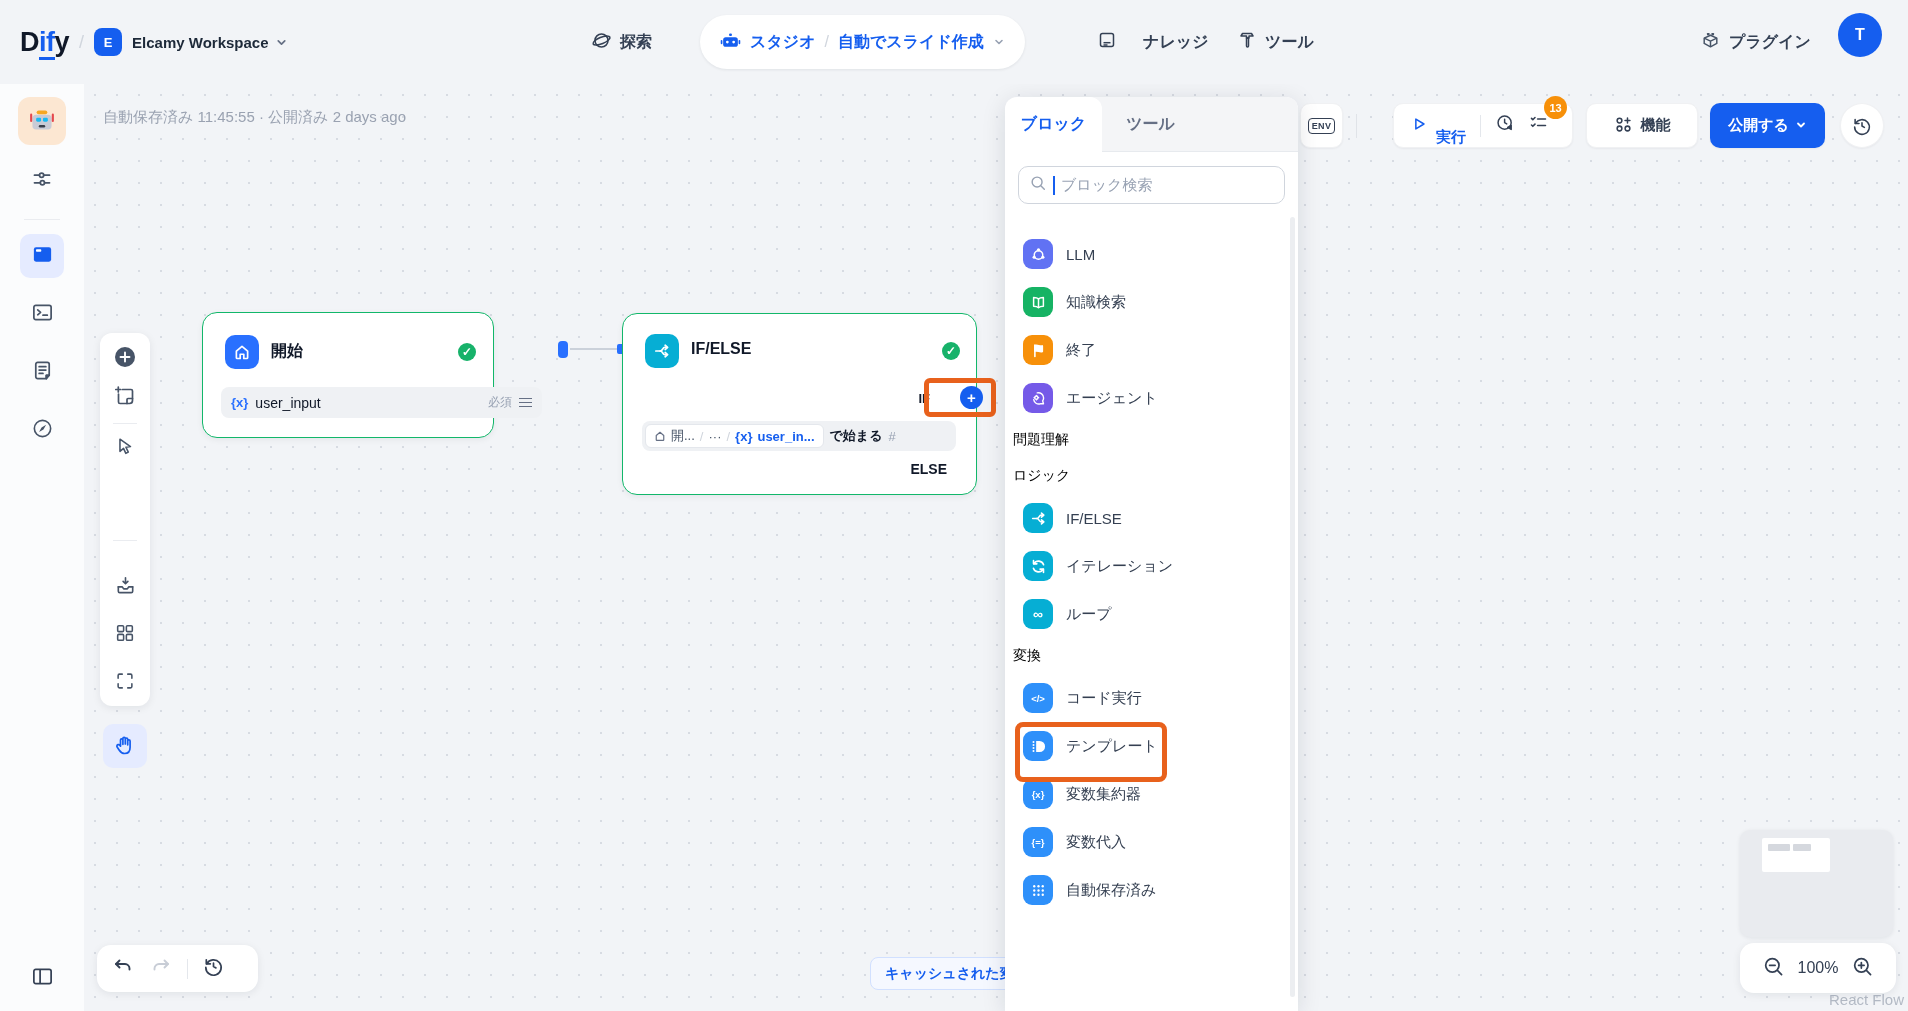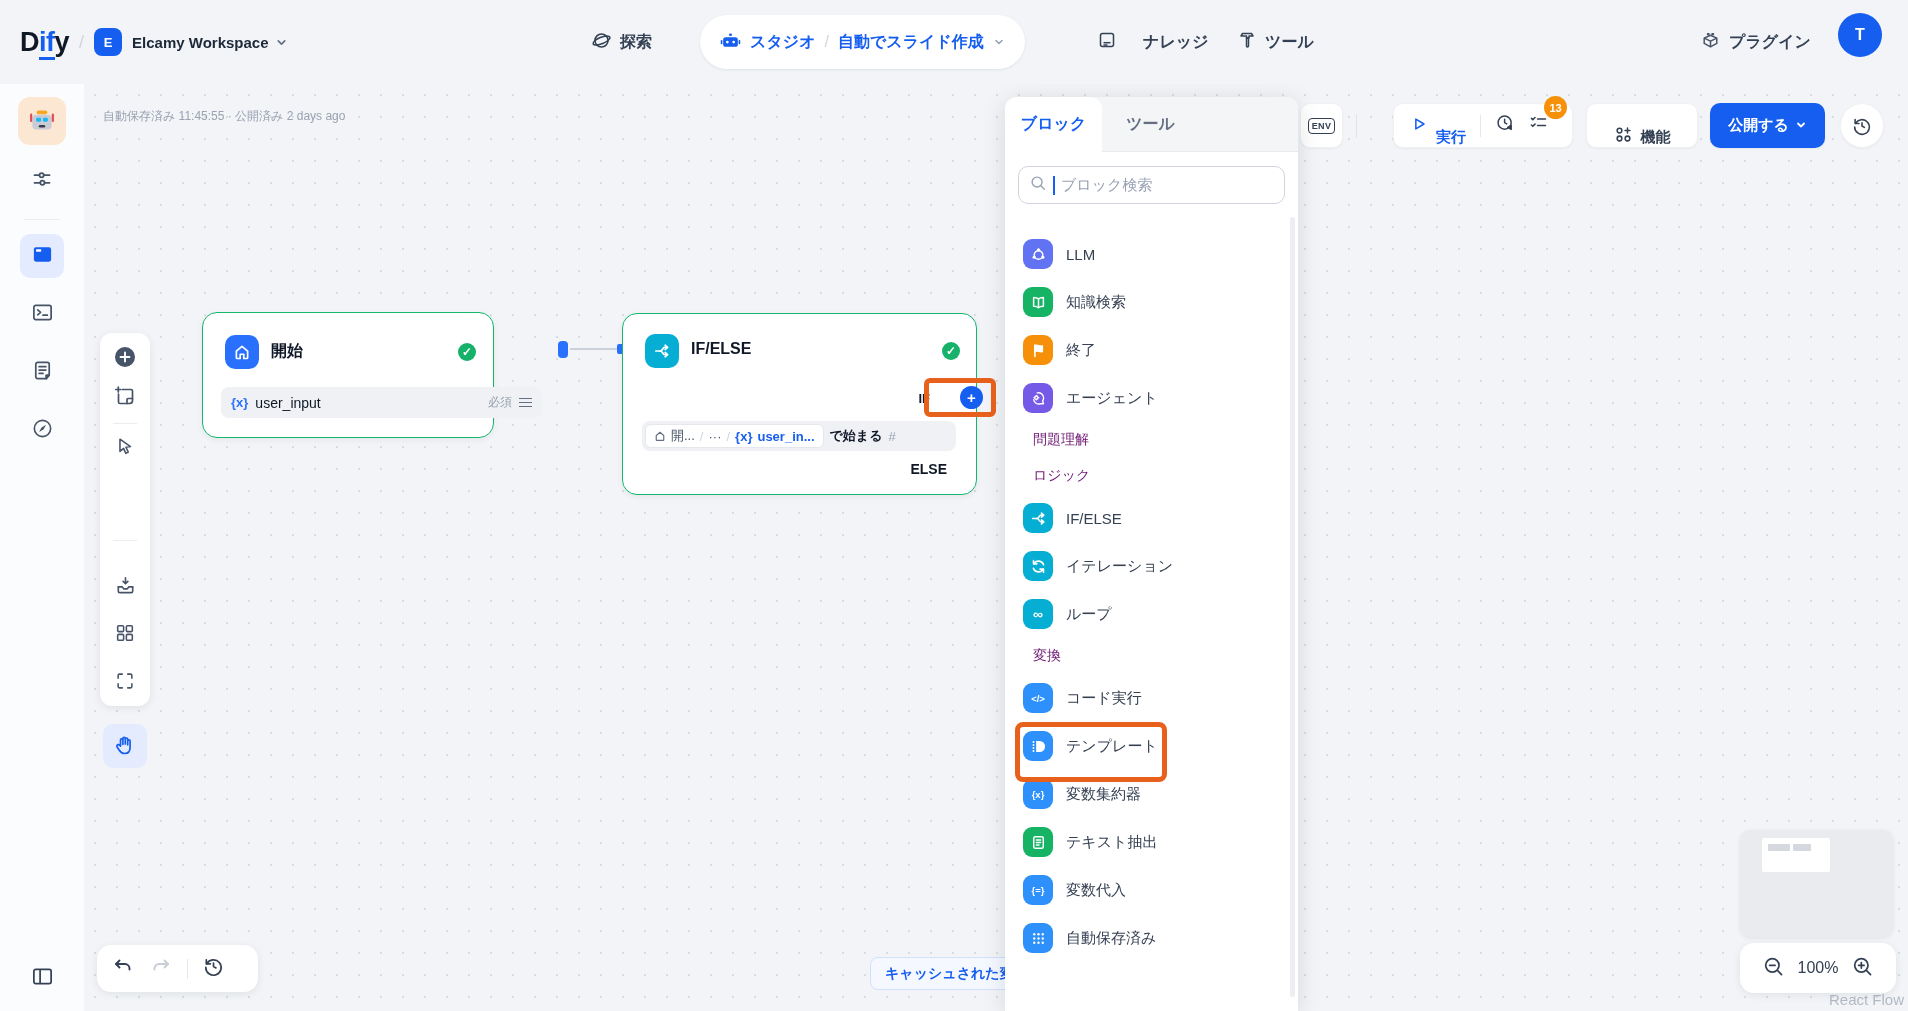--- a/index.html
+++ b/index.html
@@ -31,21 +31,21 @@
   .side-btn { width:44px; height:44px; border-radius:10px; display:flex; align-items:center; justify-content:center; margin-top:14px; }
   .side-btn.active { background:#E5EBFF; }
   .side-div { width:36px; height:1px; background:#EAECF0; margin-top:16px; }
   .side-collapse { position:absolute; left:20px; top:870px; width:44px; height:44px; display:flex; align-items:center; justify-content:center; }
 
   
   .canvas { position:absolute; left:84px; top:84px; width:1824px; height:927px;
     background-color:#F2F4F7;
     background-image:radial-gradient(#D7DBE2 1.1px, transparent 1.1px);
     background-size:22px 22px; z-index:10; }
-  .status-text { position:absolute; left:19px; top:24px; font-size:12px; color:#9AA2B1; }
+  .status-text { position:absolute; left:19px; top:24px; font-size:15px; color:#9AA2B1; }
 
   
   .ctoolbar { position:absolute; left:16px; top:249px; width:50px; height:373px; background:#fff; border-radius:12px; box-shadow:0 2px 8px rgba(16,24,40,.08); }
   .ctool { position:absolute; left:13px; width:24px; height:24px; display:flex; align-items:center; justify-content:center; }
   .ctool-active-bg { position:absolute; left:3px; top:391px; width:44px; height:44px; border-radius:10px; background:#E5EBFF; }
   .ctool-div { position:absolute; left:13px; width:24px; height:1px; background:#EAECF0; }
 
   
   .node { position:absolute; background:#fff; border:1.6px solid #12B76A; border-radius:15px; box-shadow:0 2px 6px rgba(16,24,40,.06); }
   .node-icon { position:absolute; left:22px; width:34px; height:34px; border-radius:10px; display:flex; align-items:center; justify-content:center; }
@@ -75,21 +75,21 @@
 
   
   .btn { position:absolute; top:103px; height:45px; background:#fff; border:1px solid #F0F1F3; border-radius:10px; box-shadow:0 1px 2px rgba(16,24,40,.05); display:flex; align-items:center; justify-content:center; z-index:20; }
   .env-btn { left:1300px; width:43px; }
   .env-tag { border:1.8px solid #344054; border-radius:4px; font-size:9px; font-weight:800; color:#344054; padding:2px 3px; letter-spacing:.3px; }
   .ctl-div { position:absolute; left:1356px; top:114px; width:1px; height:24px; background:#E0E3E8; z-index:20; }
   .run-pill { left:1393px; width:180px; justify-content:flex-start; padding-left:16px; gap:8px; }
   .run-label { color:#155EEF; font-size:15px; font-weight:700;margin-top:24px; }
   .pill-div { width:1px; height:22px; background:#E4E7EC; margin:0 6px; }
   .badge { position:absolute; left:150px; top:-8px; width:23px; height:23px; border-radius:50%; background:#F79009; color:#fff; font-size:11px; font-weight:700; display:flex; align-items:center; justify-content:center; }
-  .features-btn { left:1586px; width:112px; gap:8px; font-size:15px; font-weight:700; color:#344054;align-items:flex-end; }
+  .features-btn { left:1586px; width:112px; gap:8px; font-size:15px; font-weight:700; color:#344054; }
   .publish-btn { left:1710px; width:115px; background:#155EEF; border:none; color:#fff; font-size:15px; font-weight:700; gap:6px; }
   .history-btn { left:1840px; width:44px; border-radius:50%; }
 
   
   .undo-pill { position:absolute; left:13px; top:861px; width:161px; height:47px; background:#fff; border-radius:14px; box-shadow:0 2px 8px rgba(16,24,40,.08); display:flex; align-items:center; padding:0 14px; gap:14px; }
   .u-div { width:1px; height:20px; background:#E4E7EC; }
 
   .cached-btn { position:absolute; left:786px; top:873px; height:33px; background:#F5F8FF; border:1px solid #D1E0FF; border-radius:8px; color:#155EEF; font-size:14px; font-weight:600; display:flex; align-items:center; padding:0 14px; z-index:12; white-space:nowrap; }
 
   
@@ -103,21 +103,21 @@
   
   .panel { position:absolute; left:1005px; top:97px; width:293px; height:914px; background:#fff; border-radius:12px 12px 0 0; box-shadow:0 4px 24px rgba(16,24,40,.12); z-index:30; overflow:hidden; }
   .panel-tabs { position:relative; height:55px; background:#F4F5F7; border-bottom:1px solid #E7EAEE; display:flex; }
   .ptab { width:97px; height:55px; display:flex; align-items:center; justify-content:center; font-size:16px; color:#667085; font-weight:600; }
   .ptab.active { background:#fff; border-radius:12px 12px 0 0; color:#155EEF; font-weight:700; }
   .search-wrap { padding:14px 13px 8px 13px; }
   .search-box { height:38px; border:1px solid #D0D5DD; border-radius:10px; background:#fff; display:flex; align-items:center; padding:0 10px; gap:6px; }
   .caret { width:2px; height:19px; background:#155EEF; }
   .ph { font-size:15px; color:#98A2B3; }
   .blist { position:absolute; left:0; top:133px; width:293px; bottom:0; }
-  .bsection { height:36px; display:flex; align-items:center; padding-left:28px; font-size:14px; color:#701a75; }
+  .bsection { height:36px; display:flex; align-items:center; padding-left:8px; font-size:14px; color:#000000; }
   .bitem { height:48px; display:flex; align-items:center; padding-left:18px; gap:13px; cursor:pointer; }
   .bicon { width:30px; height:30px; border-radius:9px; display:flex; align-items:center; justify-content:center; flex:0 0 30px; }
   .bicon svg { width:17px; height:17px; }
   .tglyph { color:#fff; font-weight:700; font-family:"Liberation Sans",sans-serif; }
   .bname { font-size:15px; color:#354052; }
   .panel-scroll { position:absolute; right:3px; top:120px; width:5px; height:780px; background:#ECEEF1; border-radius:3px; }
   .code-annotation { position:absolute; left:10px; top:625px; width:152px; height:60px; border:5px solid #E8611C; border-radius:8px; pointer-events:none; z-index:5; }
 </style>
 </head>
 <body>
@@ -557,29 +557,20 @@
           </span>
           <span class="bname">テンプレート</span>
         </div>
         <div class="bitem">
           <span class="bicon" style="background: rgb(46, 144, 250);">
             <span class="tglyph" style="font-size:9.5px;">{x}</span>
           </span>
           <span class="bname">変数集約器</span>
         </div>
         <div class="bitem">
-          <span class="bicon" style="background: rgb(22, 179, 100);">
-            <svg viewBox="0 0 16 16" fill="none" stroke="#fff" stroke-width="1.4" stroke-linecap="round">
-              <rect x="3.5" y="2.5" width="9" height="11" rx="1.6"></rect>
-              <path d="M6 5.6h4M6 8h4M6 10.4h2.5"></path>
-            </svg>
-          </span>
-          <span class="bname">テキスト抽出</span>
-        </div>
-        <div class="bitem">
           <span class="bicon" style="background: rgb(46, 144, 250);">
             <span class="tglyph" style="font-size:9.5px;">{=}</span>
           </span>
           <span class="bname">変数代入</span>
         </div>
         <div class="bitem">
           <span class="bicon" style="background: rgb(46, 144, 250);">
             <svg viewBox="0 0 16 16" fill="#fff">
               <g>
                 <circle cx="4" cy="4" r="1.1"></circle>

